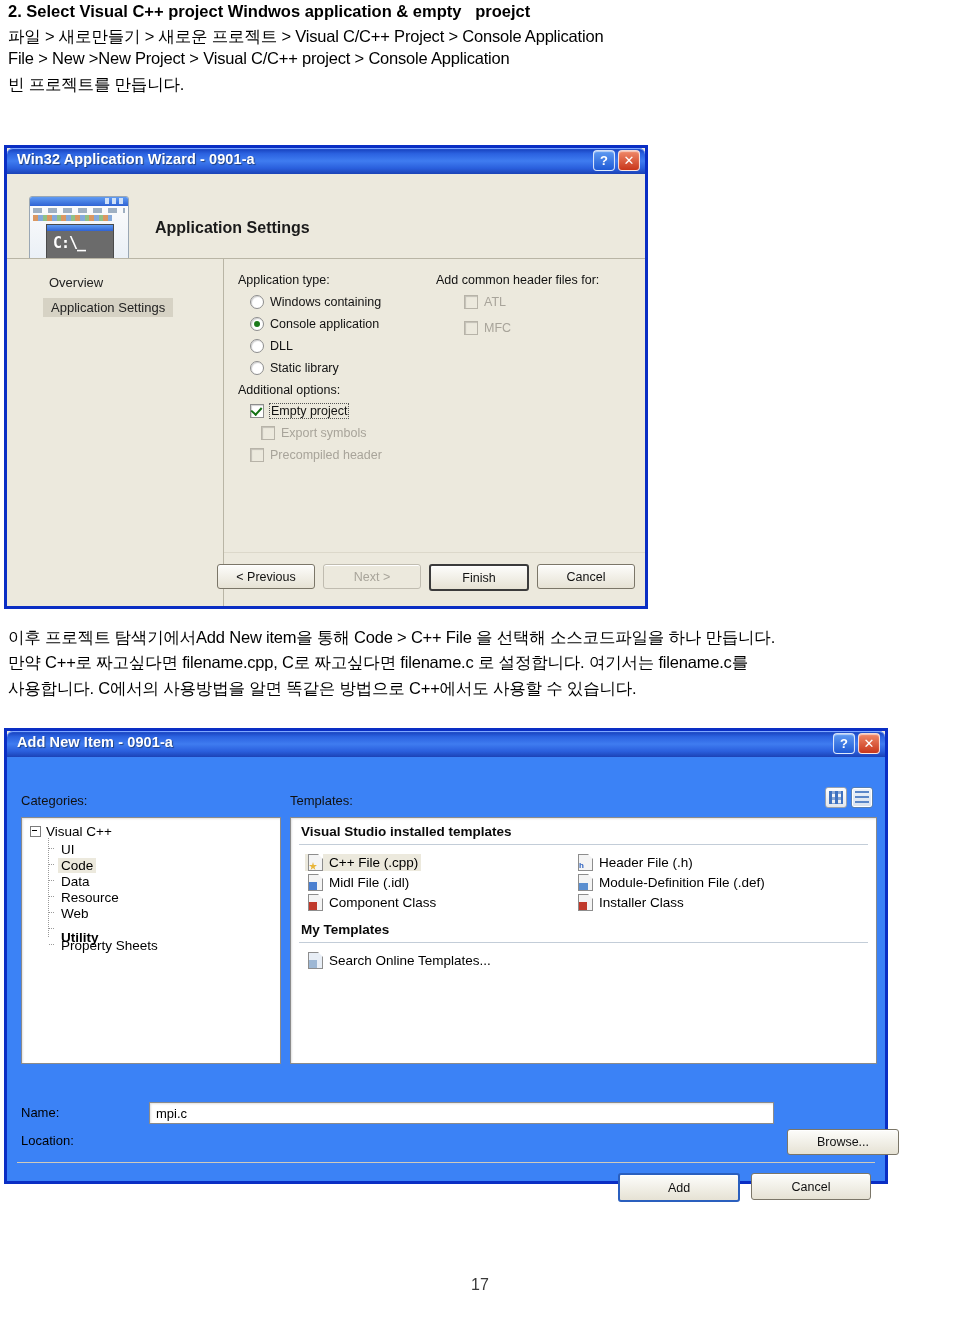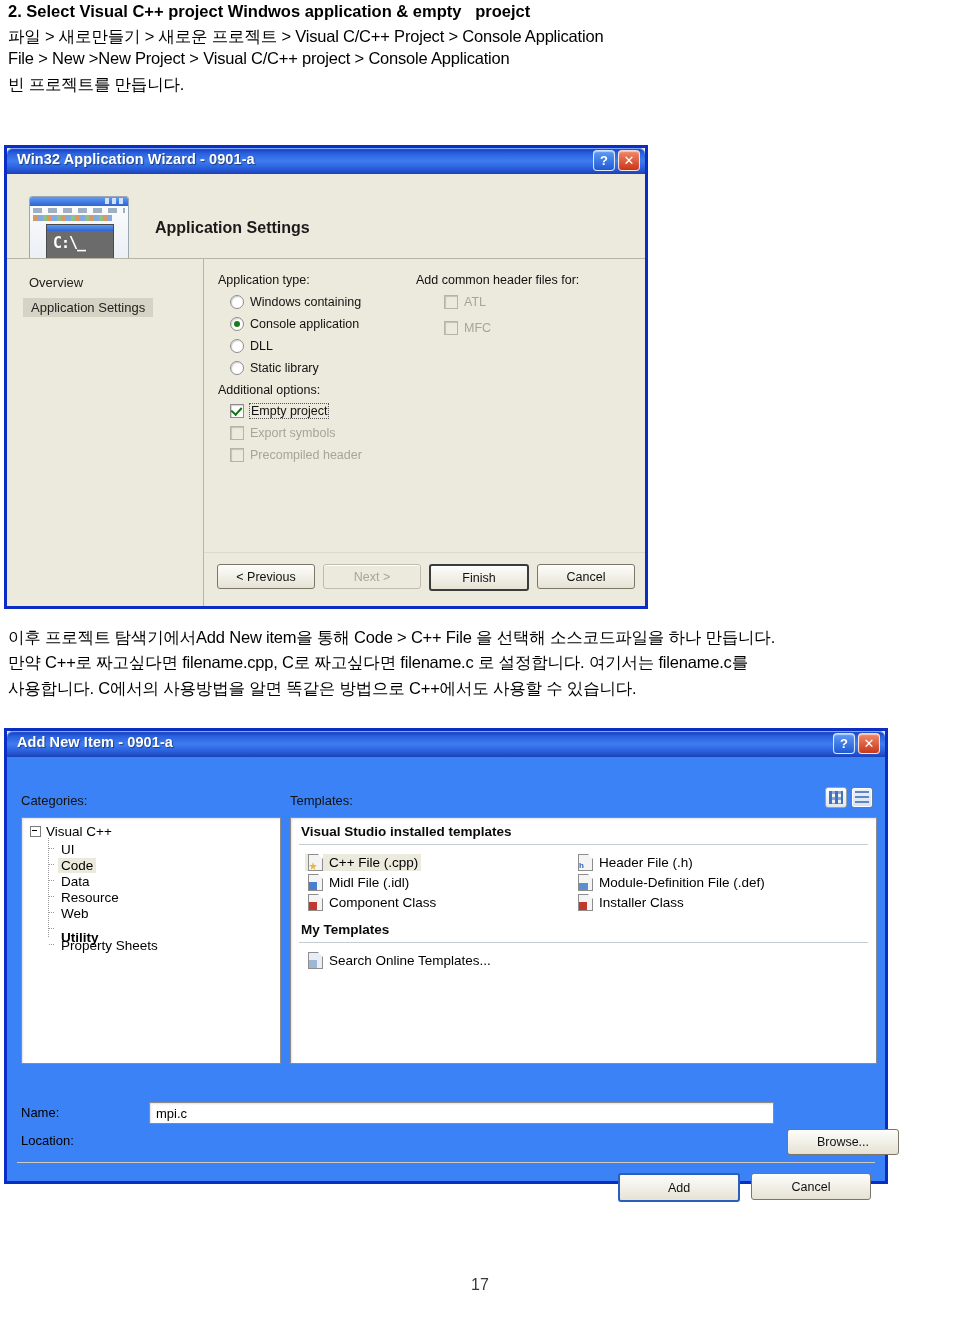--- a/index.html
+++ b/index.html
@@ -60,21 +60,21 @@
     background:repeating-linear-gradient(to right,#d1772e 0 5px,#5f8fd0 5px 10px,#6fae5f 10px 14px);opacity:.75;}
   .wz-icon .ic-console{position:absolute;left:16px;top:27px;width:66px;height:38px;
     background:#6b6b6b;border:1px solid #4a4a4a;}
   .wz-icon .ic-console .cbar{position:absolute;left:0;top:0;right:0;height:6px;
     background:linear-gradient(to bottom,#5f9bf2,#2f63d4);}
   .wz-icon .ic-console .ctxt{position:absolute;left:6px;top:9px;color:#fff;font-size:15px;
     font-weight:bold;font-family:"DejaVu Sans Mono","Liberation Mono",monospace;letter-spacing:-1px;}
   .wz-title{position:absolute;left:148px;top:45px;font-size:16px;font-weight:bold;color:#1a1a1a;}
   .wz-hr{position:absolute;left:0;right:0;top:110px;height:1px;background:#b9b5a5;}
 
-  .wz-body{position:absolute;left:0;right:0;top:111px;bottom:0;display:flex;}
+  .wz-body{position:absolute;left:0;right:0;top:111px;bottom:0;display:flex;padding-left:20px;}
   .wz-left{width:196px;background:#ece9dd;border-right:1px solid #b9b5a5;position:relative;}
   .wz-nav{position:absolute;left:22px;font-size:13px;color:#222;white-space:nowrap;}
   .wz-nav.n1{top:16px;}
   .wz-nav.n2{top:39px;background:#d6d2c4;padding:2px 8px;left:16px;}
   .wz-right{flex:1;background:#ece9dd;position:relative;}
   .wz-pane{position:absolute;left:0;right:0;top:0;bottom:53px;}
   .wz-foot{position:absolute;left:0;right:0;bottom:0;height:53px;border-top:1px solid #dcd8ca;}
 
   .grp-label{position:absolute;font-size:12.5px;color:#111;white-space:nowrap;}
   .opt{position:absolute;display:flex;align-items:center;gap:6px;font-size:12.5px;color:#111;white-space:nowrap;}
@@ -219,21 +219,21 @@
           <span class="radio"></span>
           <span class="lbl">Static library</span>
         </div>
 
         <div class="grp-label" style="left:14px;top:124px;">Additional options:</div>
 
         <div class="opt focus" style="left:26px;top:145px;">
           <span class="chk on"></span>
           <span class="lbl">Empty project</span>
         </div>
-        <div class="opt dis" style="left:26px;top:167px;">
+        <div class="opt dis" style="left:37px;top:167px;">
           <span class="chk dis"></span>
           <span class="lbl">Export symbols</span>
         </div>
         <div class="opt dis" style="left:26px;top:189px;">
           <span class="chk dis"></span>
           <span class="lbl">Precompiled header</span>
         </div>
 
         <div class="grp-label" style="left:212px;top:14px;">Add common header files for:</div>
         <div class="opt dis" style="left:240px;top:36px;">

